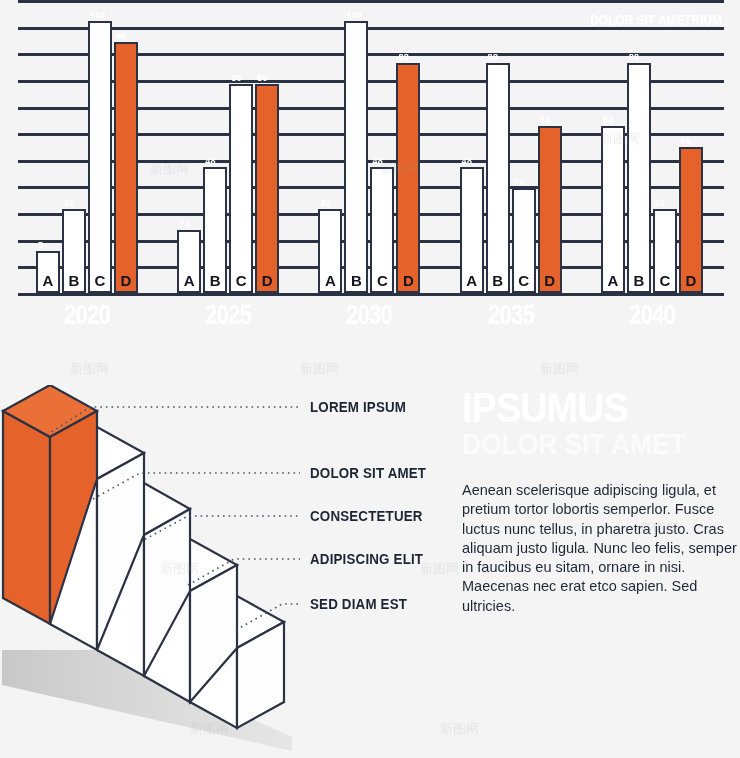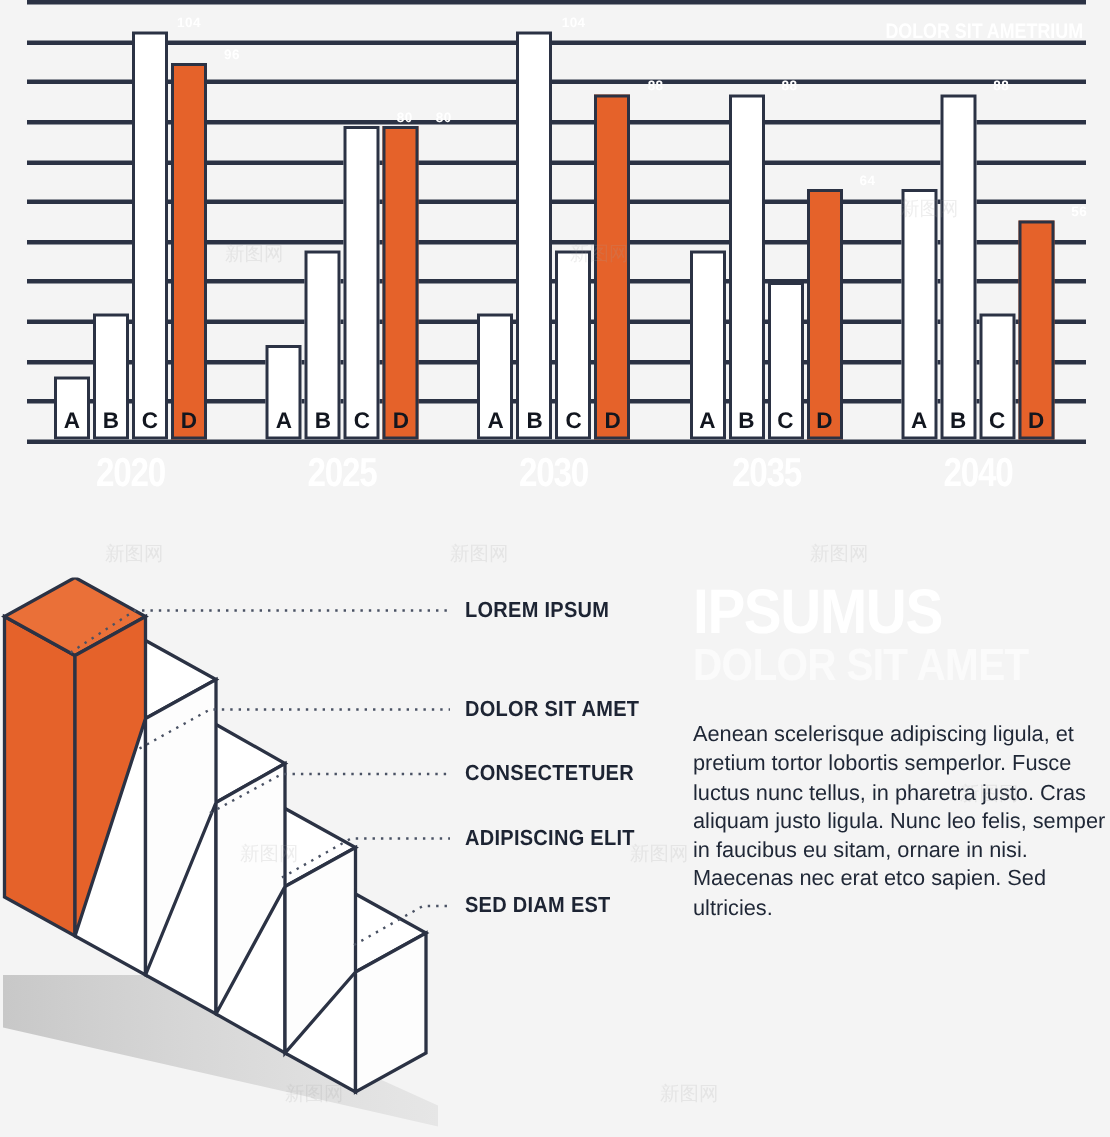--- a/index.html
+++ b/index.html
@@ -37,21 +37,21 @@
   .bar.accent{ background:#e5622a; }
   .bar-letter{
     position:absolute; bottom:2px; left:0; width:100%;
     text-align:center;
     font-size:15px; font-weight:bold; color:#12161f;
     font-family:"Liberation Sans", sans-serif;
     line-height:16px;
   }
   .bar-value{
     position:absolute; left:2px; width:44px;
-    text-align:right;
+    text-align:left;
     font-size:9px; font-weight:bold; color:#ffffff;
     letter-spacing:0.3px;
     white-space:nowrap;
   }
   .year-labels{
     position:absolute; left:18px; top:300px; width:706px; height:40px;
   }
   .year{
     position:absolute; top:0;
     font-size:27px; font-weight:bold; color:#ffffff;

